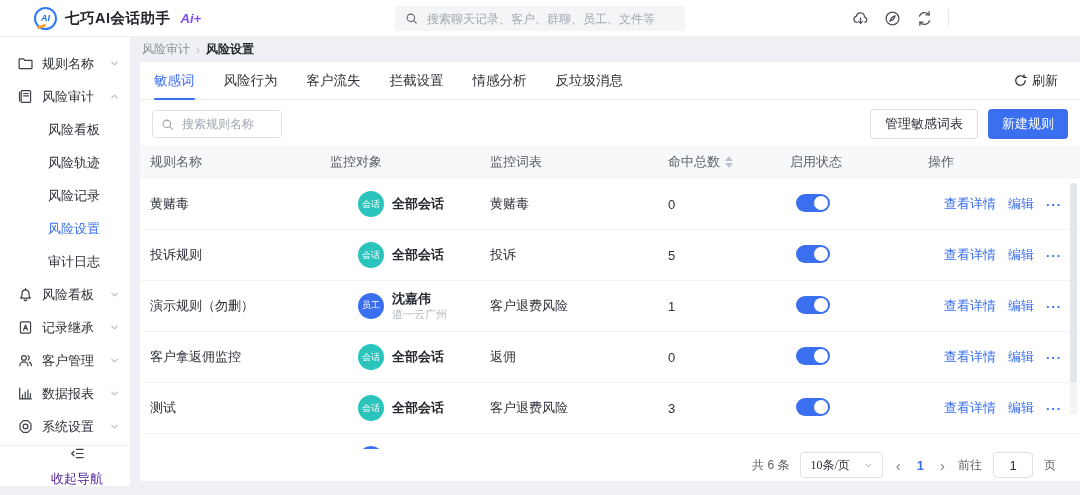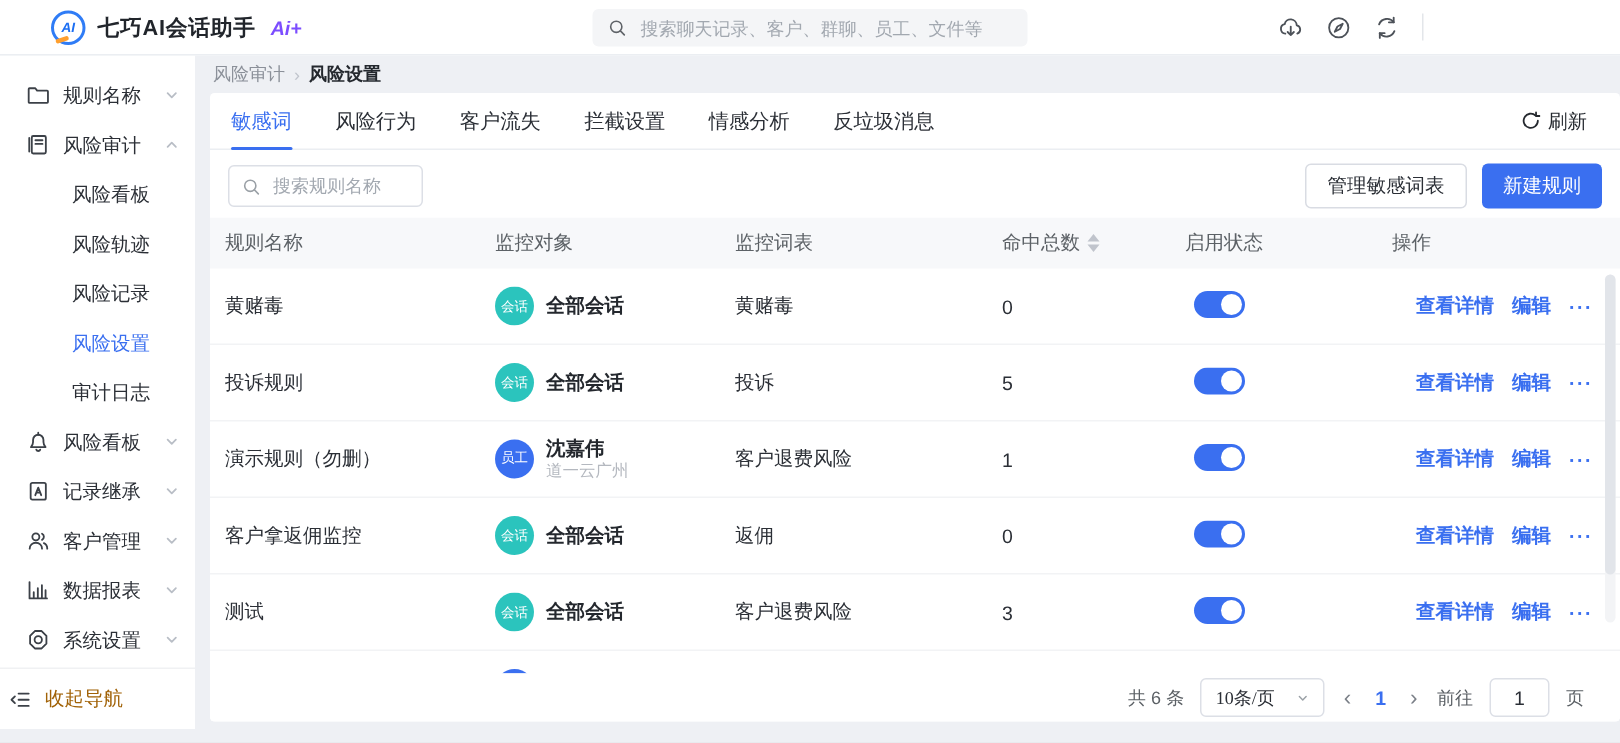--- a/index.html
+++ b/index.html
@@ -32,21 +32,21 @@
   .body-row{display:flex;height:449px;}
   .sidebar{width:130px;background:#fff;display:flex;flex-direction:column;flex:none;}
   .sidebar nav{padding-top:10px;}
   .side-item{height:33px;display:flex;align-items:center;padding:0 10px 0 18px;gap:9px;font-size:13px;
         color:#2b2f36;cursor:pointer;}
   .side-item .icon{width:15px;height:15px;color:#3c4148;flex:none;}
   .side-item .chev{margin-left:auto;width:11px;height:11px;color:#b9bec6;}
   .side-sub{height:33px;display:flex;align-items:center;padding-left:48px;font-size:13px;color:#2b2f36;cursor:pointer;}
   .side-sub.active{color:#3a6ff0;}
   .collapse-nav{margin-top:auto;height:40px;border-top:1px solid #f0f1f3;display:flex;align-items:center;
-        gap:9px;padding-left:6px;font-size:13px;color:#a16207;cursor:pointer;}
+        gap:9px;padding-left:24px;font-size:13px;color:#4c1d95;cursor:pointer;flex-direction:column;}
   .collapse-nav .icon{width:15px;height:15px;color:#3c4148;}
 
   .main{flex:1;display:flex;flex-direction:column;min-width:0;}
   .breadcrumb{height:25px;display:flex;align-items:center;gap:6px;padding-left:12px;font-size:12px;}
   .bc-parent{color:#8b9099;cursor:pointer;}
   .bc-sep{color:#c0c4cc;}
   .bc-current{color:#24282e;font-weight:700;}
 
   .card{flex:1;background:#fff;border-radius:3px;margin:0 0 5px 10px;display:flex;flex-direction:column;
         position:relative;overflow:hidden;}
@@ -81,30 +81,30 @@
   .hcell{display:flex;align-items:center;}
   .sorts{display:inline-flex;flex-direction:column;margin-left:5px;}
   .caret{width:0;height:0;border-left:4px solid transparent;border-right:4px solid transparent;display:block;}
   .caret.up{border-bottom:5px solid #c0c4cc;margin-bottom:2px;}
   .caret.down{border-top:5px solid #c0c4cc;}
   .tbody{overflow:hidden;position:absolute;top:34px;left:0;right:0;bottom:0;}
   .trow{height:50px;border-bottom:1px solid #f2f3f5;font-size:13px;color:#2b2f36;}
   .cell{padding-right:8px;white-space:nowrap;overflow:hidden;text-overflow:ellipsis;}
   .monitor{display:flex;align-items:center;gap:8px;}
   .avatar{width:26px;height:26px;border-radius:50%;color:#fff;font-size:9px;display:flex;align-items:center;
-        justify-content:center;flex:none;letter-spacing:0;}
+        justify-content:center;flex:none;letter-spacing:0;margin-left:28px;}
   .avatar.teal{background:#2bc4bd;}
   .avatar.blue{background:#3a6ff0;}
   .mon-name{font-weight:700;font-size:13px;color:#24282e;line-height:1.25;}
   .mon-sub{font-size:11px;color:#b4b8bf;line-height:1.3;}
   .toggle{width:34px;height:18px;border-radius:9px;background:#3a6ff0;position:relative;cursor:pointer;
         display:inline-block;margin-left:6px;}
   .toggle::after{content:"";position:absolute;right:2px;top:2px;width:14px;height:14px;border-radius:50%;background:#fff;}
   .actions{display:flex;gap:12px;color:#3a6ff0;font-size:13px;align-items:center;padding-left:16px;}
-  .actions span{cursor:pointer;white-space:nowrap;font-weight:bold;}
+  .actions span{cursor:pointer;white-space:nowrap;}
   .actions .more{font-weight:700;letter-spacing:1px;}
   .scrollbar{position:absolute;right:3px;top:38px;bottom:34px;width:7px;border-radius:4px;background:#f3f4f6;}
   .scrollbar .thumb{position:absolute;top:0;height:86%;width:100%;border-radius:4px;background:#e2e5ea;}
 
   
   .pagination{height:32px;display:flex;align-items:center;justify-content:flex-end;gap:11px;
         padding-right:24px;font-size:12px;color:#5c6166;flex:none;background:#fff;position:relative;z-index:2;}
   .pg-size{height:26px;border:1px solid #dcdfe6;border-radius:4px;display:flex;align-items:center;gap:14px;
         padding:0 9px;color:#2b2f36;cursor:pointer;box-sizing:border-box;background:#fff;font-family:Liberation Serif, serif;}
   .pg-size .icon{width:9px;height:9px;color:#9aa0a6;}

